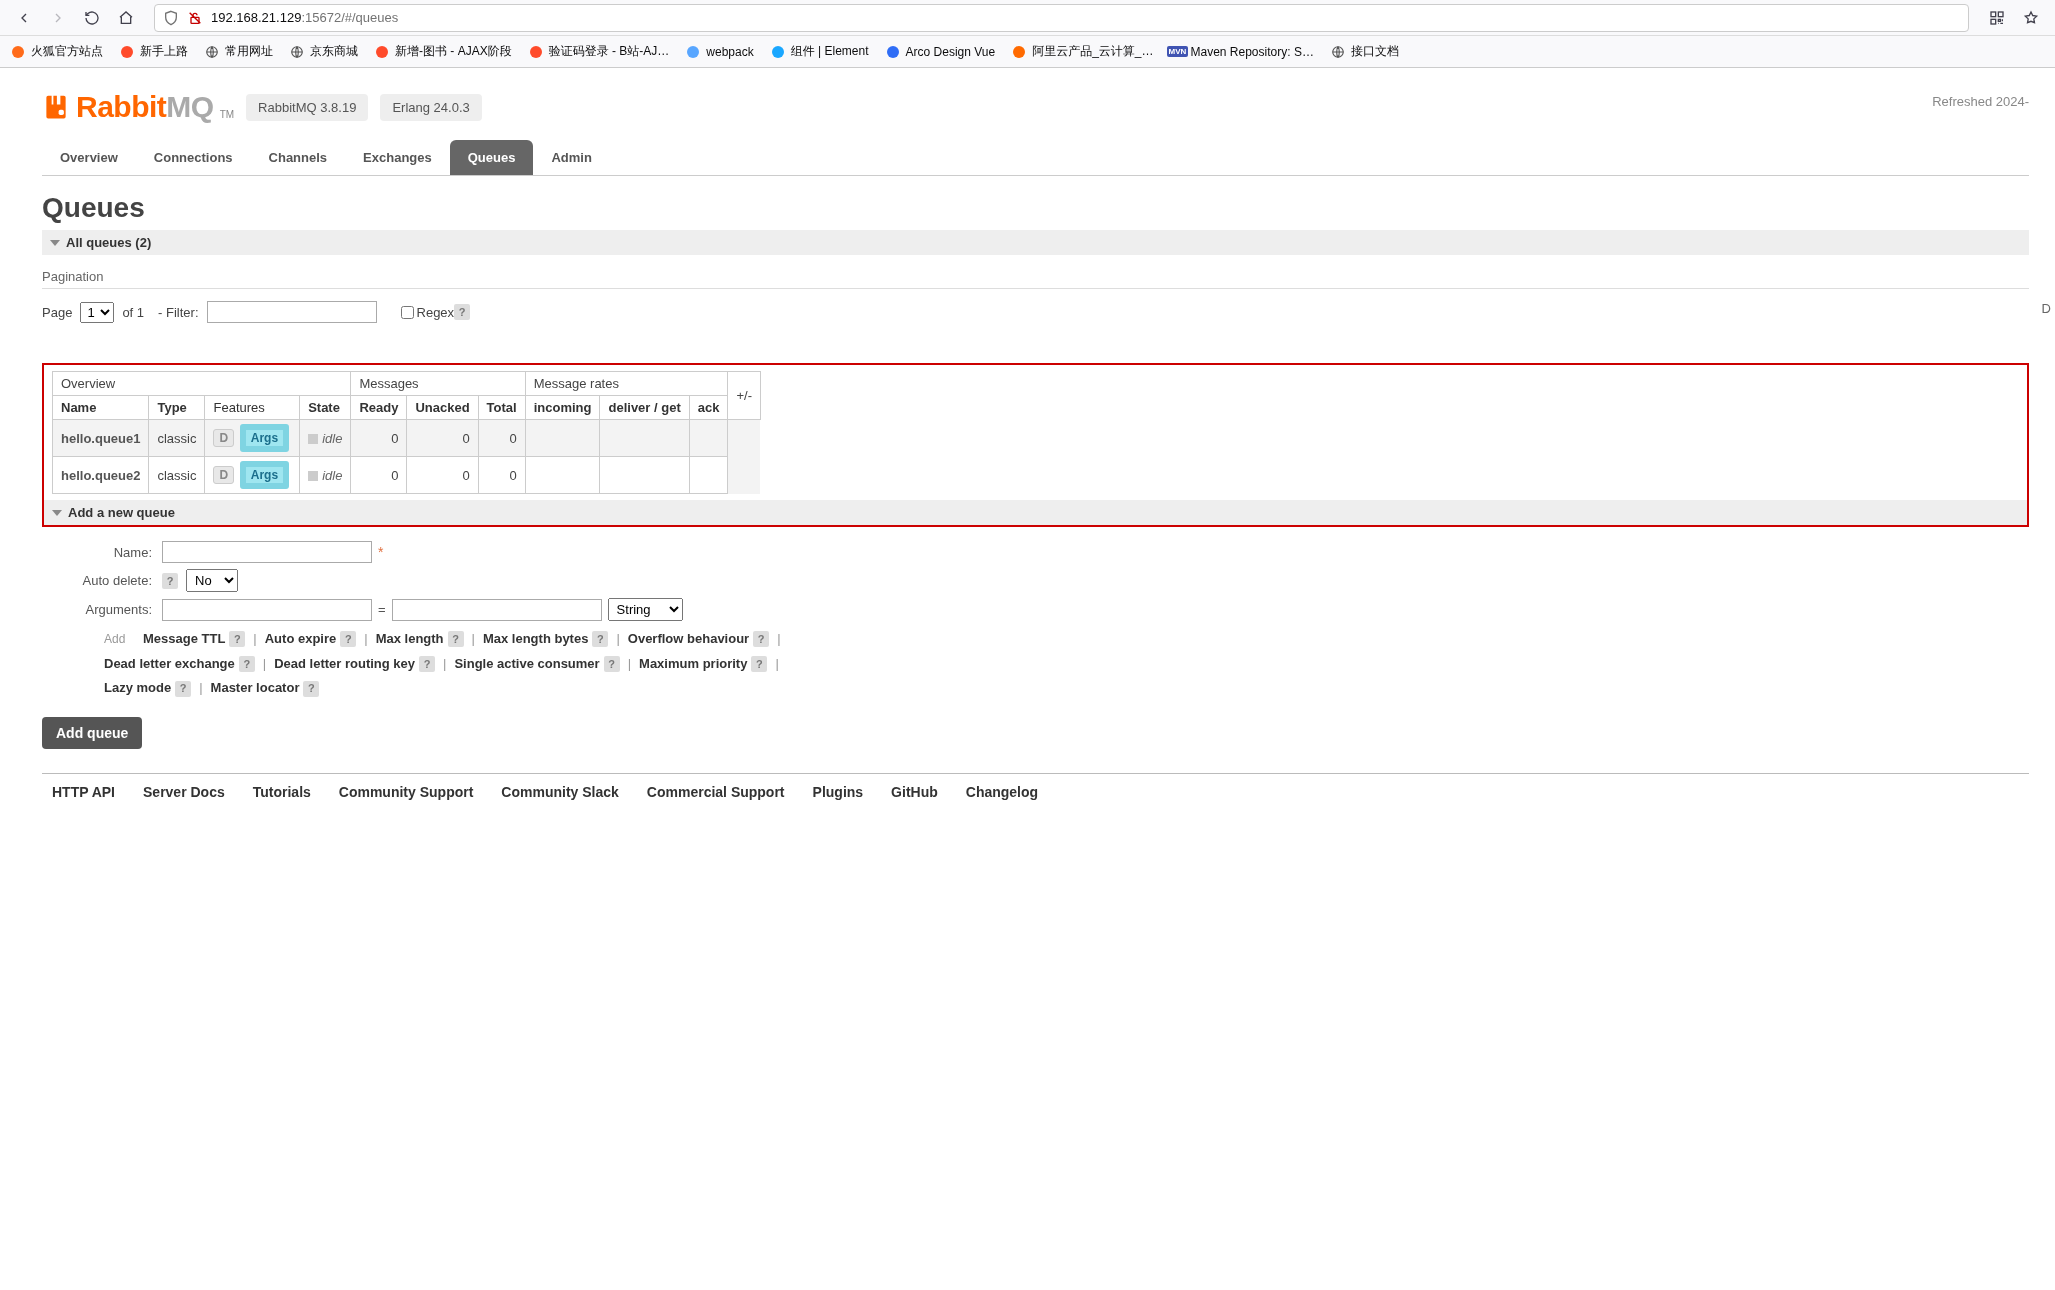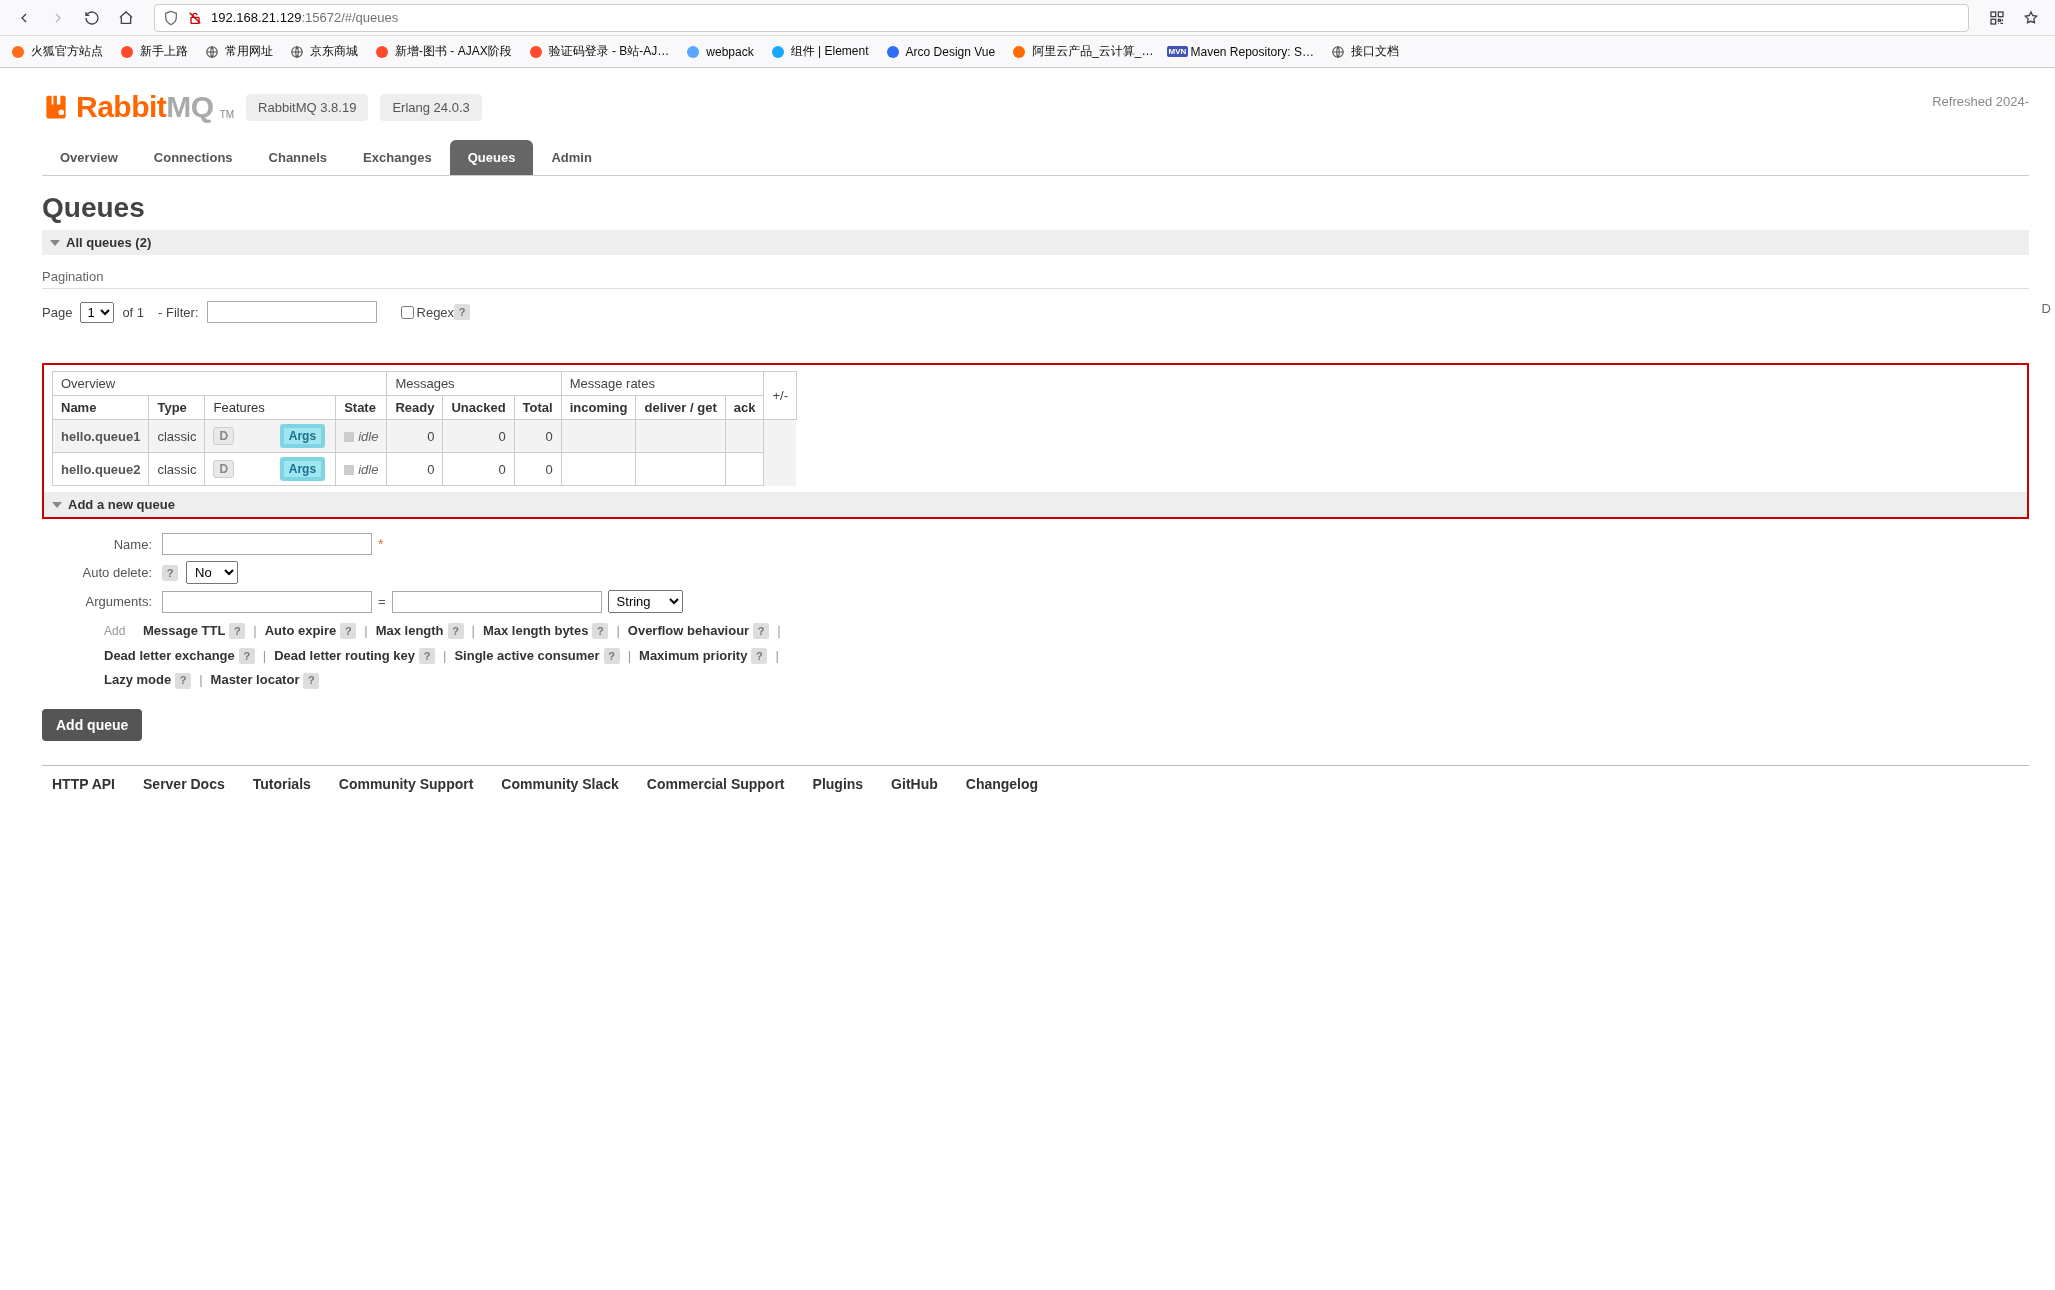--- a/index.html
+++ b/index.html
@@ -66,21 +66,21 @@
   .highlight-box { border:2px solid #c00; margin-top:40px; padding-bottom:0; }
   table.queues { border-collapse:collapse; margin:6px 8px 6px 8px; }
   table.queues th, table.queues td { border:1px solid #ccc; padding:4px 8px; font-size:13px; text-align:left; vertical-align:middle; }
   table.queues .grp-head th { font-weight:400; color:#444; background:#fff; }
   table.queues .col-head th { font-weight:700; color:#333; }
   table.queues td.num { text-align:right; }
   table.queues tr.data-row:nth-child(odd) td { background:#f3f3f3; }
   table.queues tr.data-row td.name { font-weight:700; color:#555; }
   .feat-tag { display:inline-block; padding:1px 5px; border-radius:3px; font-size:12px; font-weight:700; margin-right:2px;}
   .feat-D { background:#e8e8e8; color:#888; border:1px solid #ccc;}
-  .feat-Args { background:#9fe6f0; color:#1b6f8c; border:4px solid #ec4899; border-color:#7fd4e2;margin-left:40px;}
+  .feat-Args { background:#9fe6f0; color:#1b6f8c; border:6px solid #ec4899; border-color:#7fd4e2;}
   .state-cell { text-align:center; }
   .state-box { display:inline-block; width:10px; height:10px; background:#ccc; vertical-align:middle; }
   .state-txt { margin-left:4px; color:#666;font-style:italic; }
   .pm-cell { width:30px; text-align:center; font-weight:700; cursor:pointer; }
   table.queues .noborder { border:none; }
 
   
   .form-area { margin-top:14px; }
   .form-row { display:flex; align-items:center; margin:6px 0; }
   .form-row .lbl { width:120px; text-align:right; padding-right:10px; color:#555; }

